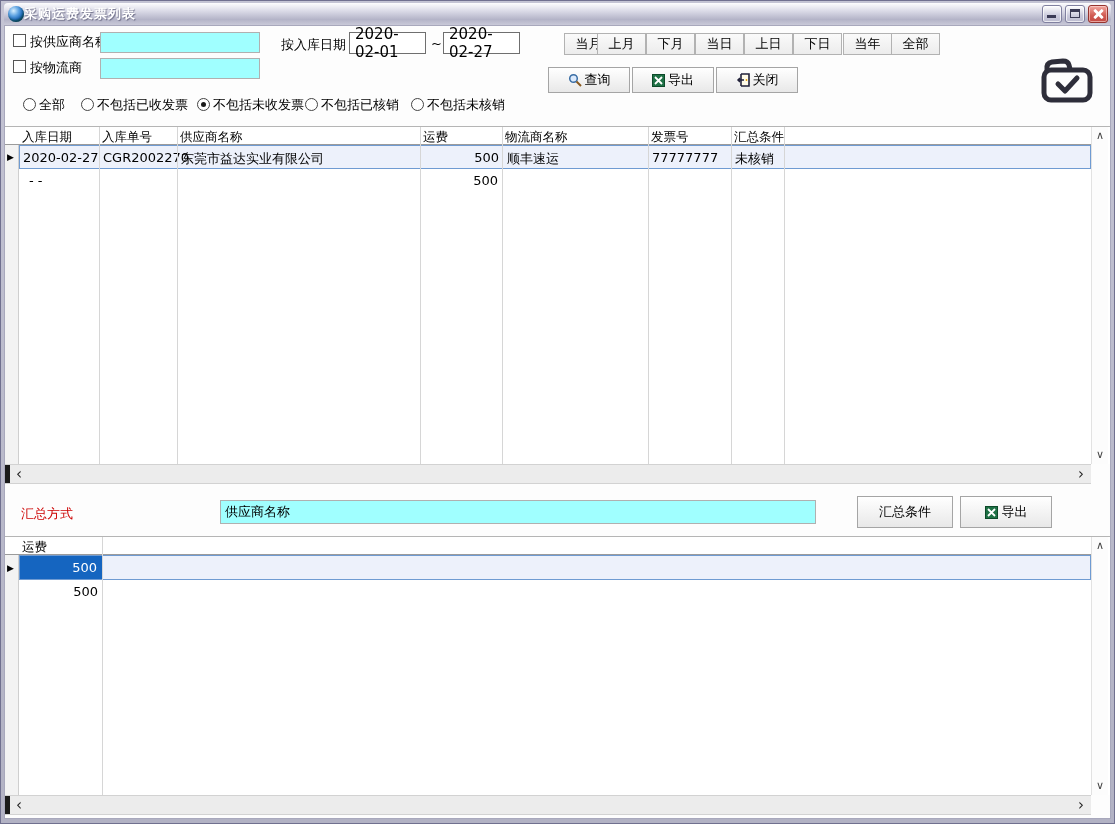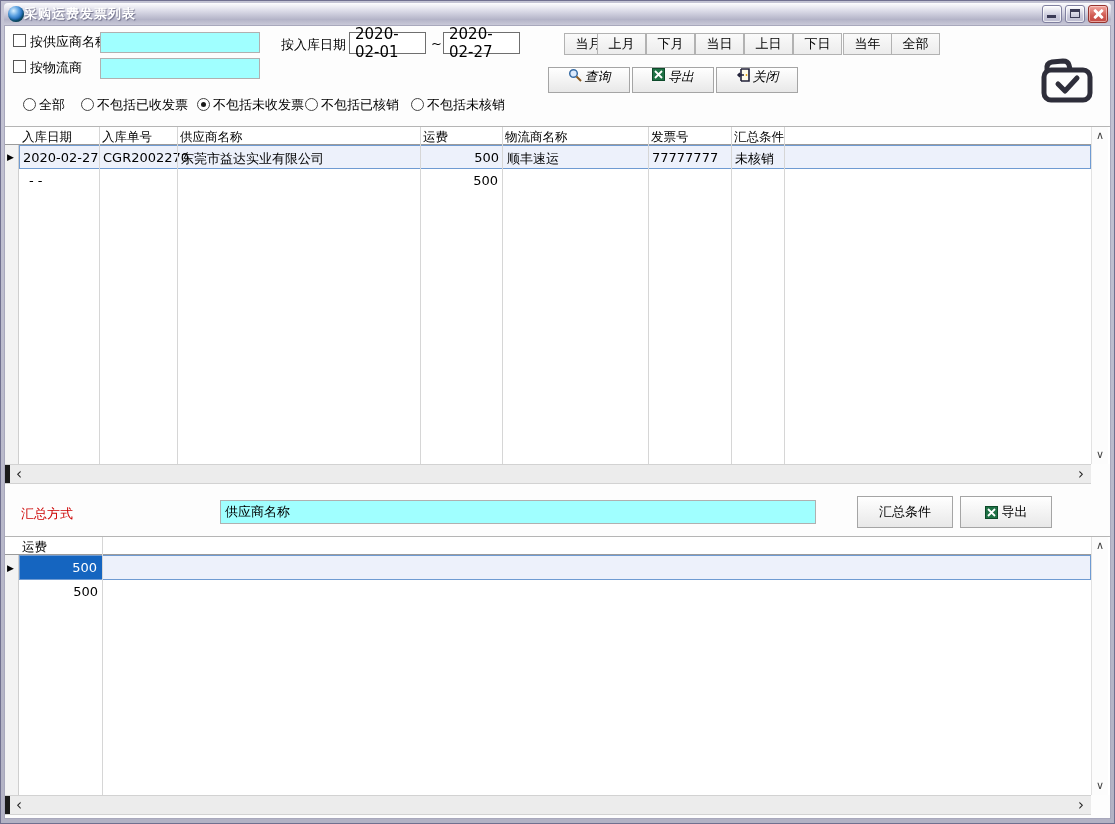--- a/index.html
+++ b/index.html
@@ -28,21 +28,21 @@
 
   
   .body { position:absolute; left:3px; right:3px; top:24px; bottom:4px; background:#fdfdfd; border:1px solid #a8a8bc; overflow:hidden; }
 
   
   .cbox { position:absolute; width:13px; height:13px; background:#fff; border:1px solid #555; }
   .flabel { position:absolute; font-size:13px; white-space:nowrap; color:#000; }
   .cyan-field { position:absolute; background:#a0ffff; border:1px solid #b0b0b0; font-size:13px; line-height:18px; padding:0 4px; overflow:hidden; white-space:nowrap; }
   .date-input { position:absolute; height:22px; background:#fff; border:1px solid #6f6f6f; font-size:15px; display:flex; align-items:center; padding:0 5px; }
   .qbtn { position:absolute; top:7px; width:49px; height:22px; background:linear-gradient(#fafafa,#ececec); border:1px solid #b2b2b2; font-size:13px; display:flex; align-items:center; justify-content:center; cursor:pointer; white-space:nowrap; }
-  .act-btn { position:absolute; top:41px; height:26px; width:82px; background:linear-gradient(#ffffff,#e8e8e8); border:1px solid #a5a5a5; font-size:13px; display:flex; justify-content:center; gap:3px; cursor:pointer; white-space:nowrap;font-style:italic; }
+  .act-btn { position:absolute; top:41px; height:26px; width:82px; background:linear-gradient(#ffffff,#e8e8e8); border:1px solid #a5a5a5; font-size:13px; display:flex; align-items:center; justify-content:center; gap:3px; cursor:pointer; white-space:nowrap; }
   .radio { position:absolute; top:72px; width:13px; height:13px; border-radius:50%; border:1px solid #444; background:#fff; }
   .radio.sel::after { content:""; position:absolute; left:3px; top:3px; width:5px; height:5px; border-radius:50%; background:#1a1a1a; }
   .rlabel { position:absolute; top:70px; font-size:13px; white-space:nowrap; }
   .logo { position:absolute; left:1032px; top:32px; }
 
   
   .grid { position:absolute; left:0; right:0; background:#fff; }
   .main-grid { top:100px; height:338px; border-top:1px solid #b5b5b5; }
   .bottom-grid { top:510px; height:259px; border-top:1px solid #b5b5b5; }
   .grid-gutter { position:absolute; left:0; top:0; bottom:0; width:14px; background:#f3f3f3; border-right:1px solid #cfcfcf; }

